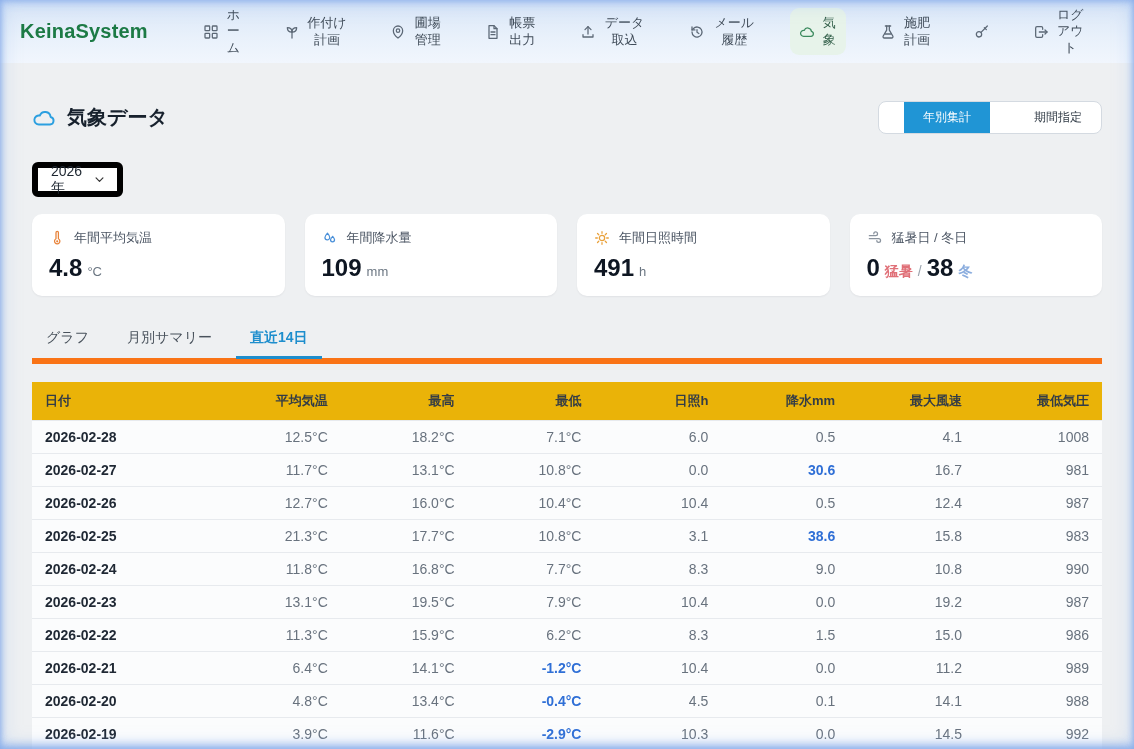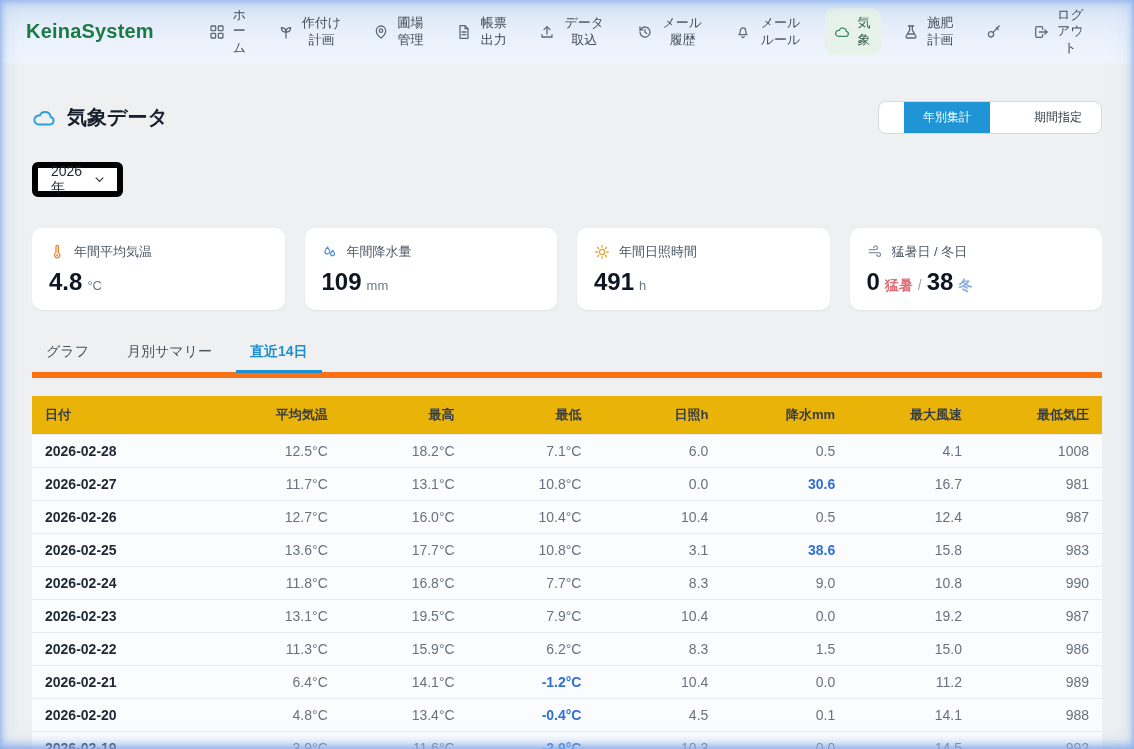--- a/index.html
+++ b/index.html
@@ -11,21 +11,21 @@
   .vignette {
     position:fixed; inset:0; pointer-events:none; z-index:60;
     box-shadow: inset 0 0 6px rgba(130,168,232,.85),
                 inset 0 0 20px rgba(150,185,240,.5),
                 inset 0 -6px 10px -2px rgba(136,172,235,.75),
                 inset 0 5px 10px -3px rgba(160,190,240,.55);
   }
   
   .topnav {
     height:63px; display:flex; align-items:center;
-    padding:0 40px 0 26px;
+    padding:0 40px 0 20px;
     background:linear-gradient(180deg,#d9e6f7 0%,#e9f1fb 60%,#f1f6fd 100%);
   }
   .brand { font-size:20px; font-weight:700; color:var(--brand-green); letter-spacing:.2px; cursor:pointer; white-space:nowrap; margin-right:46px; }
   .nav-items { flex:1; display:flex; align-items:center; justify-content:space-between; }
   .nav-item {
     display:flex; align-items:center; gap:7px; cursor:pointer;
     color:#404c59; font-size:13px; line-height:1.25; padding:7px 9px; border-radius:9px;
   }
   .nav-item svg { flex:0 0 auto; color:#5c6876; }
   .nav-item.active { background:var(--active-nav-bg); color:#33604a; }
@@ -54,21 +54,21 @@
   }
   .seg-btn.active { background:var(--accent-blue); color:#fff; }
   .year-select {
     margin-top:28px; width:91px; height:35px; background:#fff;
     border:6px solid #000000; border-radius:6px; display:inline-flex;
     align-items:center; justify-content:space-between; padding:0 10px 0 13px;
     font-size:14px; color:#1d2630; cursor:pointer;
   }
   .year-select .chev { display:flex; color:#333; }
   
-  .stats { margin-top:31px; display:grid; grid-template-columns:repeat(4,1fr); gap:20px; }
+  .stats { margin-top:17px; display:grid; grid-template-columns:repeat(4,1fr); gap:20px; }
   .stat-card {
     background:#fff; border-radius:10px; padding:15px 17px 14px;
     box-shadow:0 1px 2px rgba(16,24,40,.06);
   }
   .stat-label { display:flex; align-items:center; gap:9px; font-size:13px; color:#4b5563; }
   .stat-value { margin-top:7px; display:flex; align-items:baseline; gap:5px; }
   .v-big { font-size:24px; font-weight:700; color:#0e1622; }
   .v-unit { font-size:13px; color:#6b7682; font-weight:500; }
   .v-hot { font-size:14px; font-weight:700; color:var(--hot-red); }
   .v-cold { font-size:14px; font-weight:700; color:var(--cold-blue); }
@@ -141,27 +141,20 @@
           </svg>
           <span class="nav-label" data-name="nav-item-label">データ取込</span>
         </div>
         <div class="nav-item" data-name="nav-item-mail-history">
           <svg viewBox="0 0 24 24" width="16" height="16" fill="none" stroke="currentColor" stroke-width="1.9" stroke-linecap="round" stroke-linejoin="round" data-name="history-icon">
             <path d="M4.5 12a7.5 7.5 0 1 0 2.2-5.3L4.5 8.9"></path>
             <path d="M4.5 4.5v4.4h4.4"></path>
             <path d="M12 8.5v4l2.8 1.7"></path>
           </svg>
           <span class="nav-label" data-name="nav-item-label">メール履歴</span>
-        </div>
-        <div class="nav-item" data-name="nav-item-mail-rules">
-          <svg viewBox="0 0 24 24" width="16" height="16" fill="none" stroke="currentColor" stroke-width="1.9" stroke-linecap="round" stroke-linejoin="round" data-name="bell-icon">
-            <path d="M18 16H6c1.6-1.7 2.1-3.4 2.1-6.3A3.9 3.9 0 0 1 12 5.8a3.9 3.9 0 0 1 3.9 3.9c0 2.9.5 4.6 2.1 6.3z"></path>
-            <path d="M10.2 19a1.9 1.9 0 0 0 3.6 0"></path>
-          </svg>
-          <span class="nav-label" data-name="nav-item-label">メールルール</span>
         </div>
         <div class="nav-item active" data-name="nav-item-weather">
           <svg viewBox="0 0 24 24" width="16" height="16" fill="none" stroke="currentColor" stroke-width="1.9" stroke-linecap="round" stroke-linejoin="round" data-name="cloud-icon">
             <path d="M7 18.5a4.5 4.5 0 1 1 .8-8.9a5.6 5.6 0 0 1 10.8 1.4a3.8 3.8 0 0 1-.6 7.5z"></path>
           </svg>
           <span class="nav-label" data-name="nav-item-label">気象</span>
         </div>
         <div class="nav-item" data-name="nav-item-fertilizer-plan">
           <svg viewBox="0 0 24 24" width="16" height="16" fill="none" stroke="currentColor" stroke-width="1.9" stroke-linecap="round" stroke-linejoin="round" data-name="flask-icon">
             <path d="M10 3v6.2L4.8 18a2 2 0 0 0 1.8 3h10.8a2 2 0 0 0 1.8-3L14 9.2V3"></path>
@@ -316,21 +309,21 @@
             <td data-name="table-cell">12.7°C</td>
             <td data-name="table-cell">16.0°C</td>
             <td data-name="table-cell">10.4°C</td>
             <td data-name="table-cell">10.4</td>
             <td data-name="table-cell">0.5</td>
             <td data-name="table-cell">12.4</td>
             <td data-name="table-cell">987</td>
           </tr>
           <tr data-name="table-row">
             <td data-name="date-cell" class="date-cell">2026-02-25</td>
-            <td data-name="table-cell">13.6°C</td>
+            <td data-name="table-cell">21.3°C</td>
             <td data-name="table-cell">17.7°C</td>
             <td data-name="table-cell">10.8°C</td>
             <td data-name="table-cell">3.1</td>
             <td data-name="table-cell" class="hl">38.6</td>
             <td data-name="table-cell">15.8</td>
             <td data-name="table-cell">983</td>
           </tr>
           <tr data-name="table-row">
             <td data-name="date-cell" class="date-cell">2026-02-24</td>
             <td data-name="table-cell">11.8°C</td>

